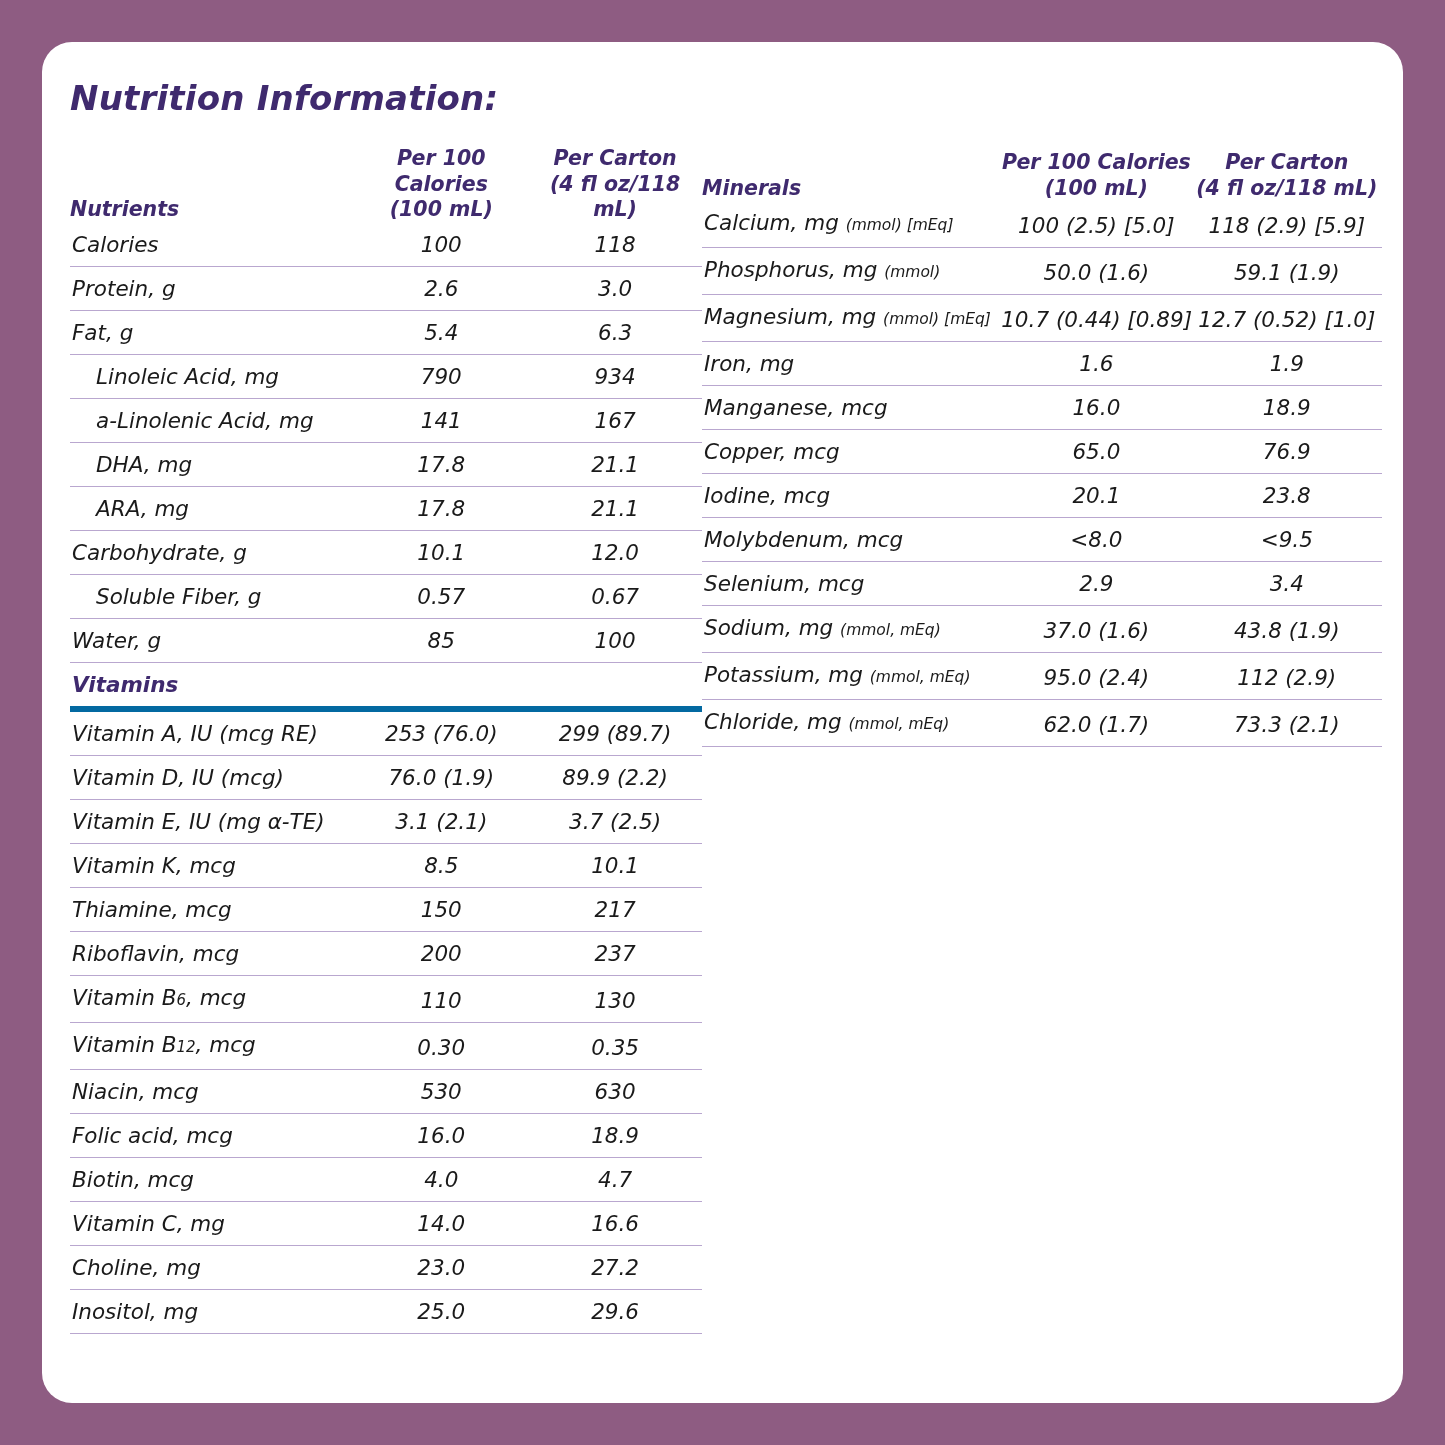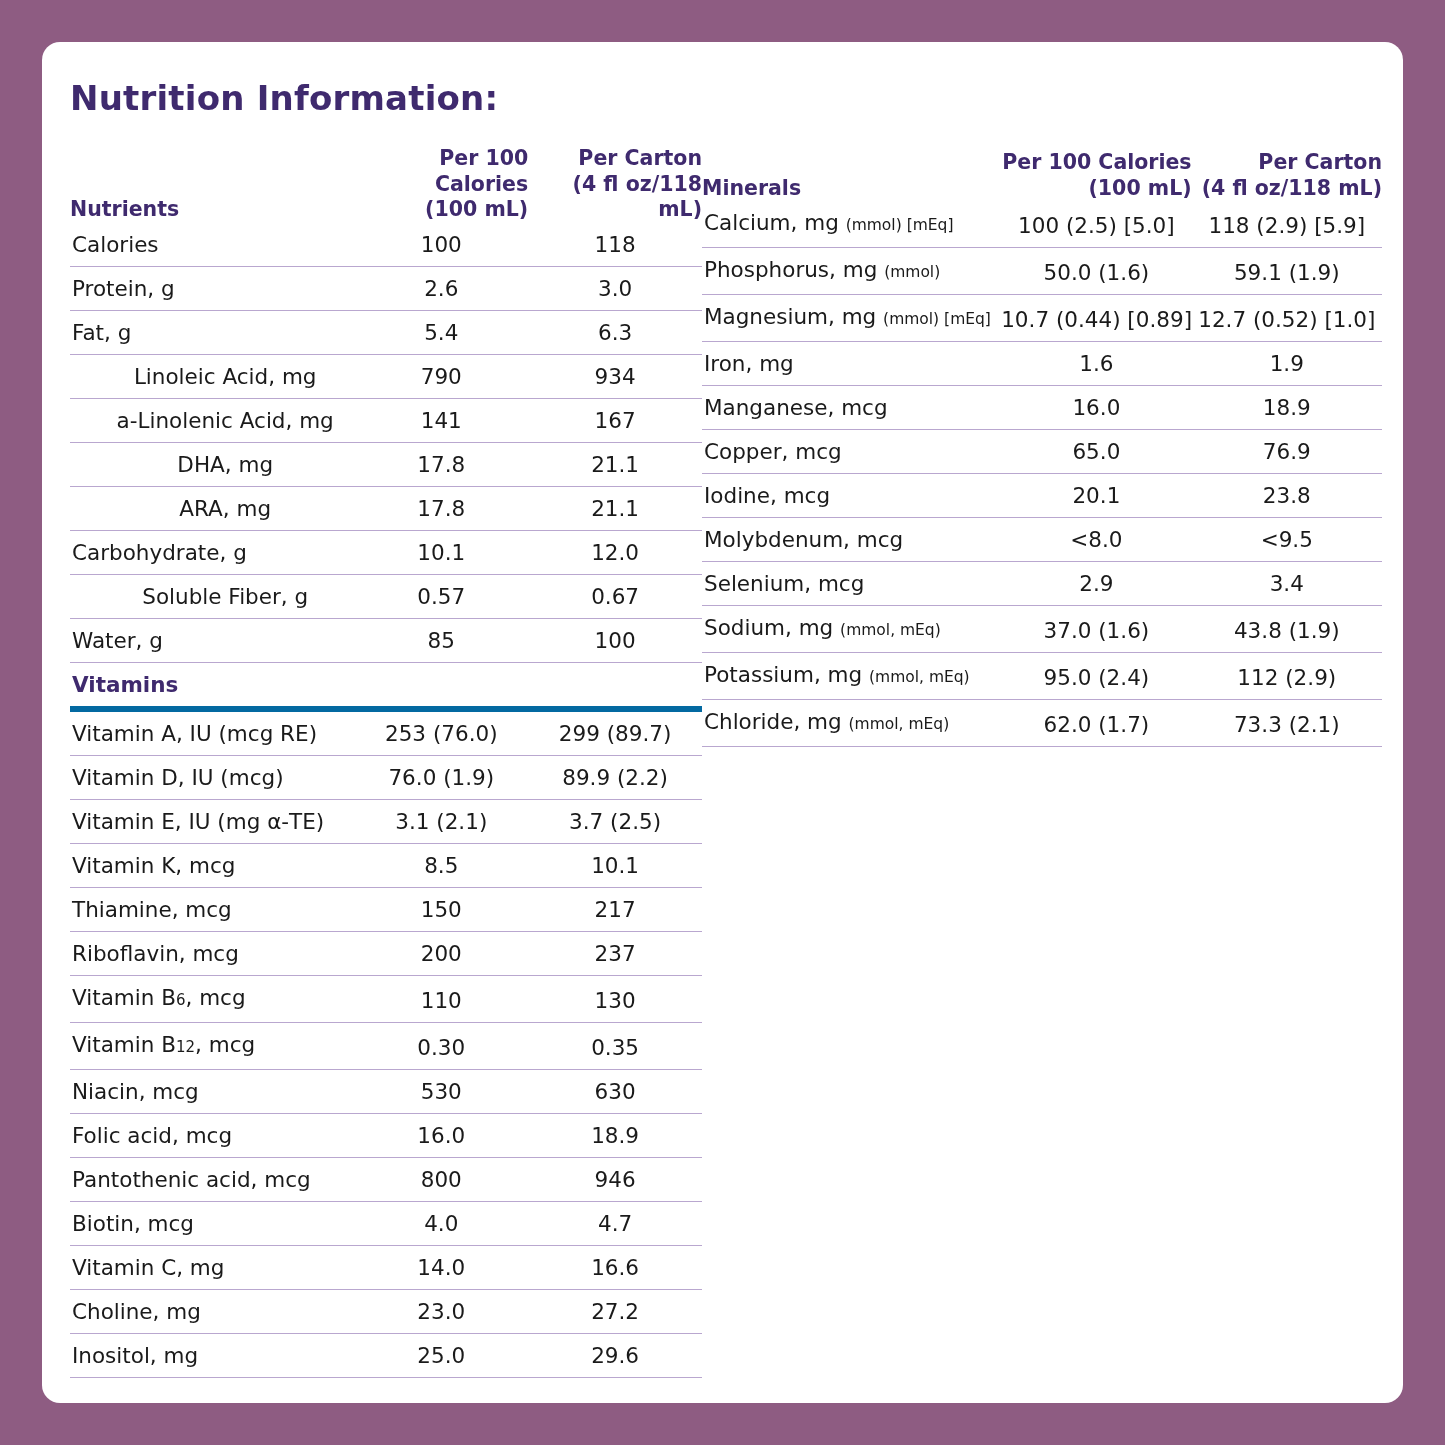--- a/index.html
+++ b/index.html
@@ -13,22 +13,23 @@
     font-family: "DejaVu Sans", sans-serif;
     overflow: hidden;
   }
   .card {
     position: absolute;
     left: 42px;
     top: 42px;
     width: 1361px;
     height: 1361px;
     background: #ffffff;
-    border-radius: 18px;
+    border-radius: 30px;
     box-sizing: border-box;
+    font-style: italic;
   }
   .title {
     position: absolute;
     left: 28px;
     top: 36px;
     font-size: 34px;
     color: #3f2a6e;
     font-weight: bold;
     letter-spacing: 0.2px;
   }
@@ -57,40 +58,39 @@
     color: #3f2a6e;
     font-weight: bold;
     font-size: 20.5px;
     padding-bottom: 6px;
     line-height: 1.25;
   }
   .hdr-label {
     text-align: left;
   }
   .hdr-num {
-    text-align: right;
+    text-align: center;
   }
   .row td {
     border-bottom: 1px solid #b9a7cf;
     font-size: 21.5px;
     color: #1a1a1a;
     height: 43px;
     line-height: 43px;
     white-space: nowrap;
   }
   .row td.name {
     text-align: left;
     padding-left: 2px;
   }
   .row td.val {
     text-align: center;
   }
   .indent td.name {
     padding-left: 26px;
-    text-align: center;
   }
   .section td {
     color: #3f2a6e;
     font-weight: bold;
     font-size: 21.5px;
     border-bottom: 6px solid #0369a1;
   }
   .sub {
     font-size: 15px;
     vertical-align: baseline;
@@ -232,25 +232,20 @@
             <td class="name">Niacin, mcg</td>
             <td class="val">530</td>
             <td class="val">630</td>
           </tr>
           <tr class="row">
             <td class="name">Folic acid, mcg</td>
             <td class="val">16.0</td>
             <td class="val">18.9</td>
           </tr>
           <tr class="row">
-            <td class="name">Pantothenic acid, mcg</td>
-            <td class="val">800</td>
-            <td class="val">946</td>
-          </tr>
-          <tr class="row">
             <td class="name">Biotin, mcg</td>
             <td class="val">4.0</td>
             <td class="val">4.7</td>
           </tr>
           <tr class="row">
             <td class="name">Vitamin C, mg</td>
             <td class="val">14.0</td>
             <td class="val">16.6</td>
           </tr>
           <tr class="row">

